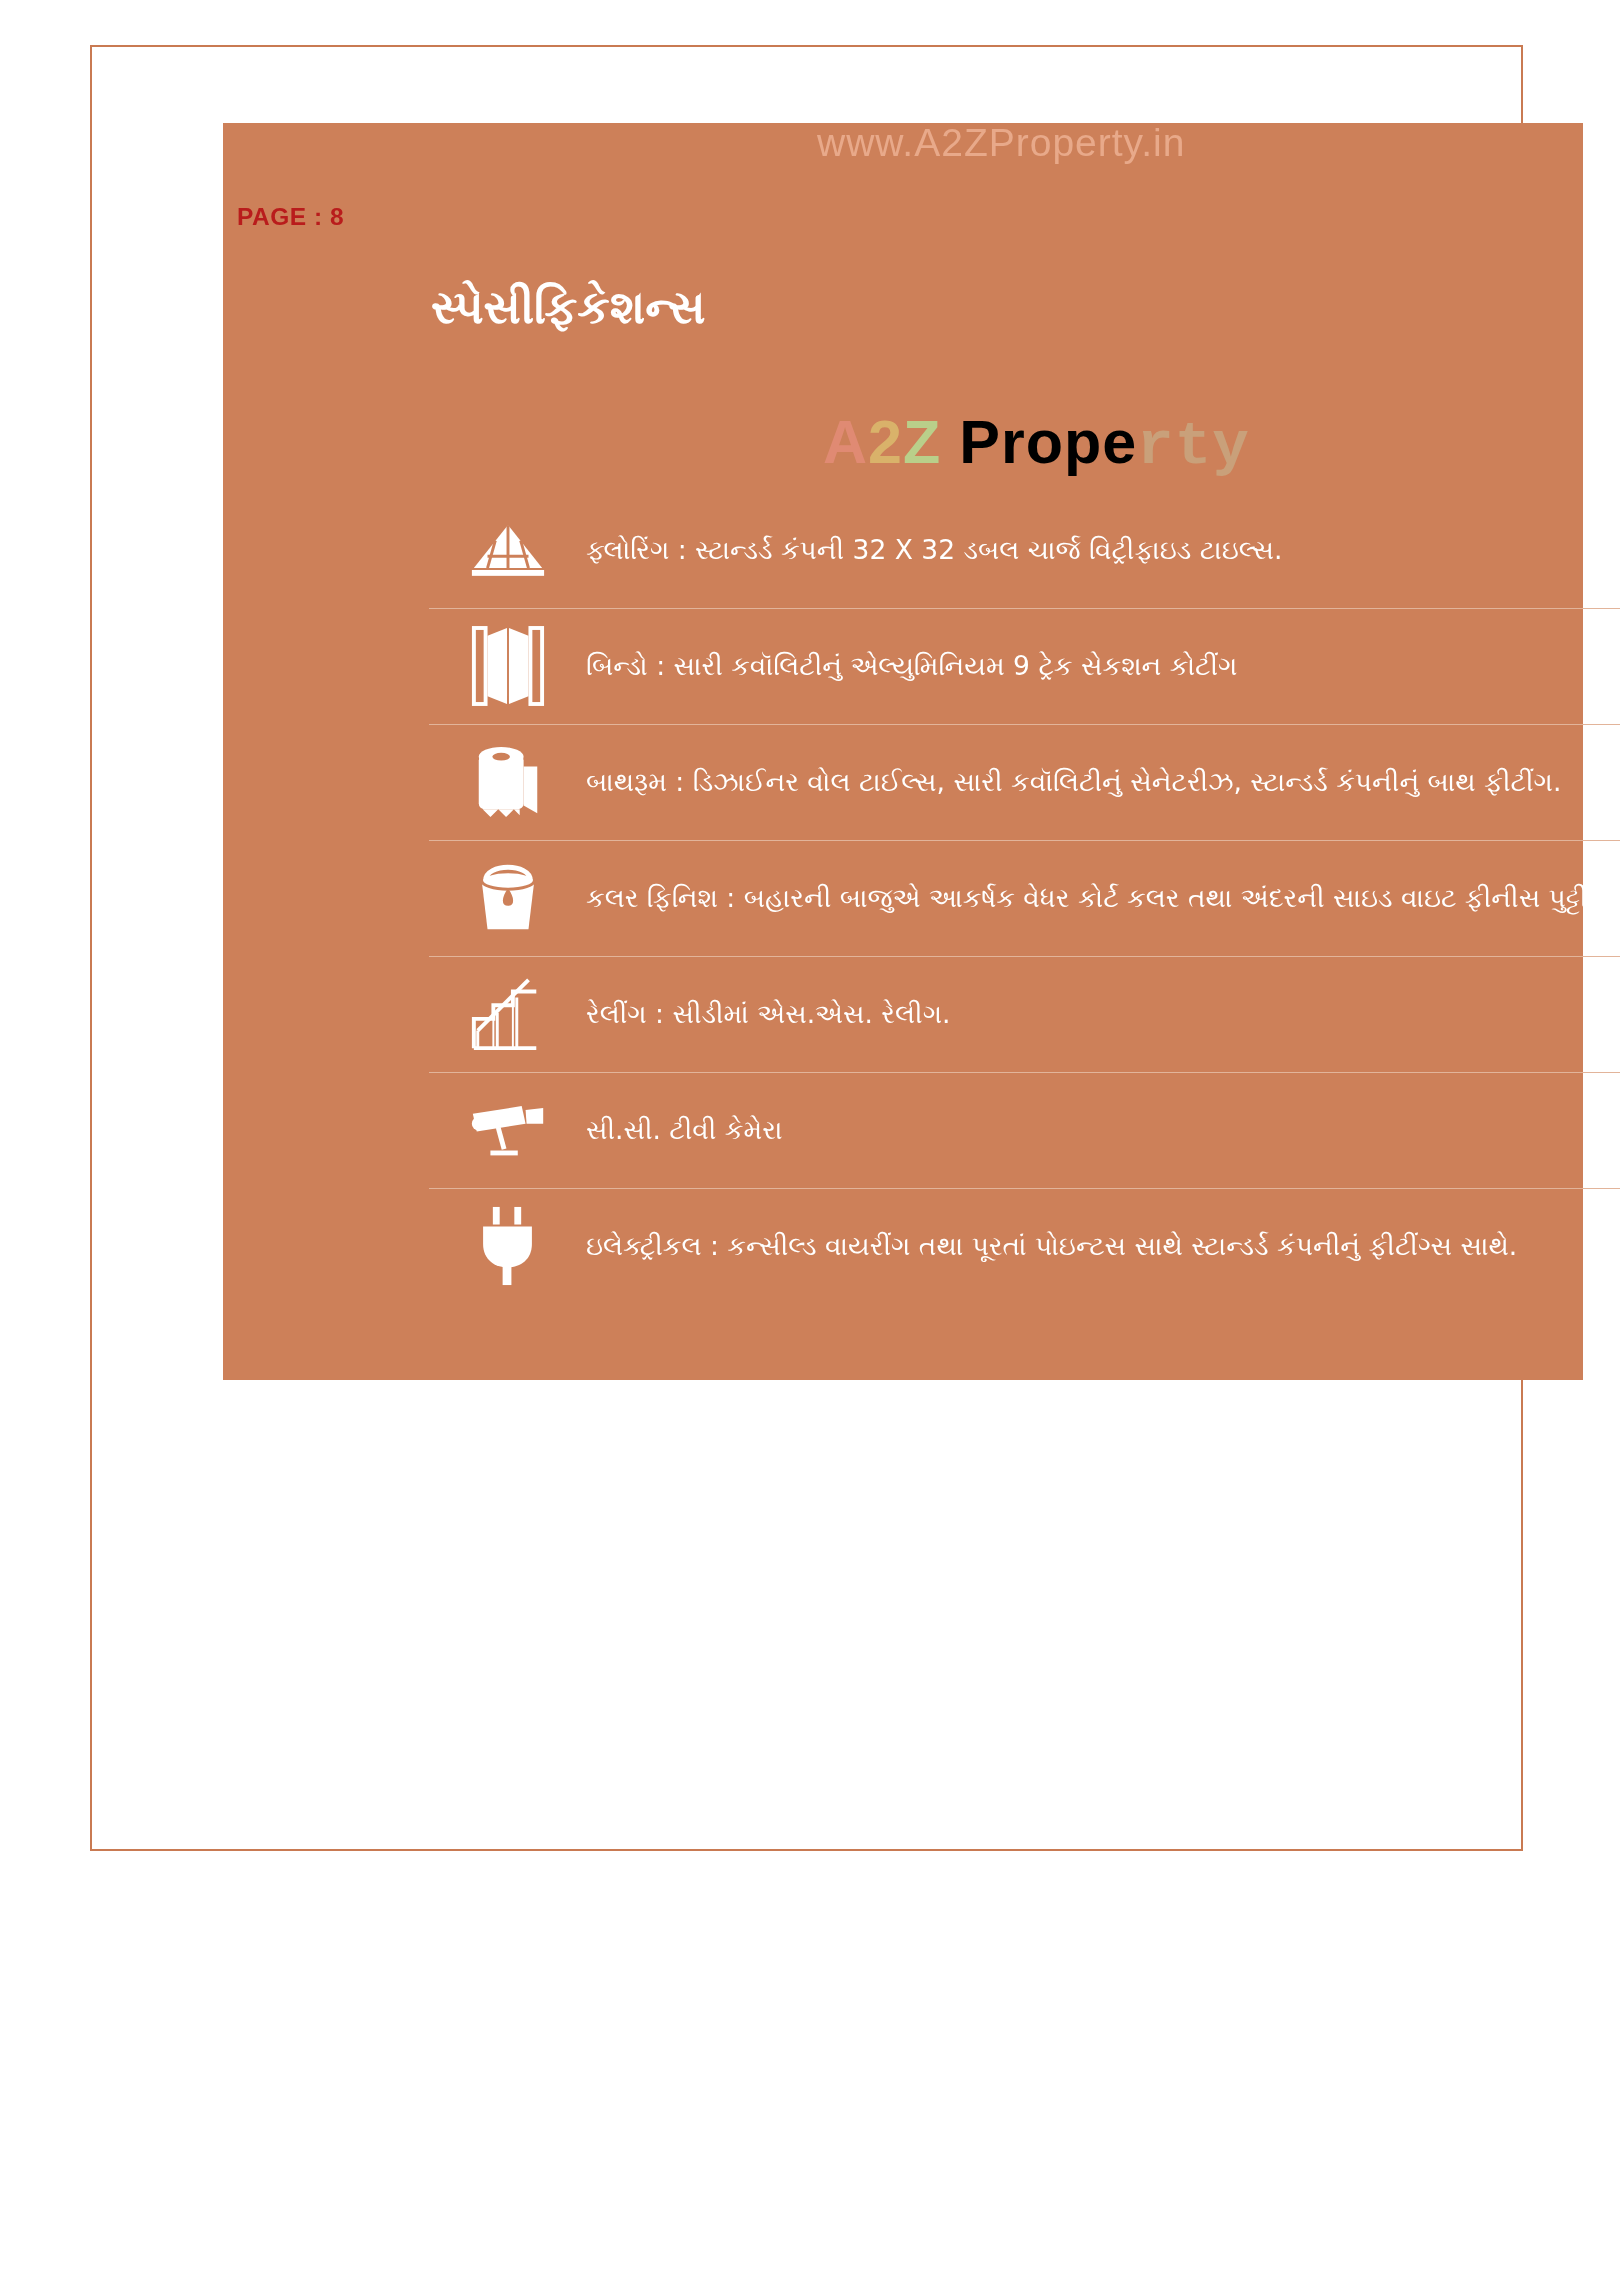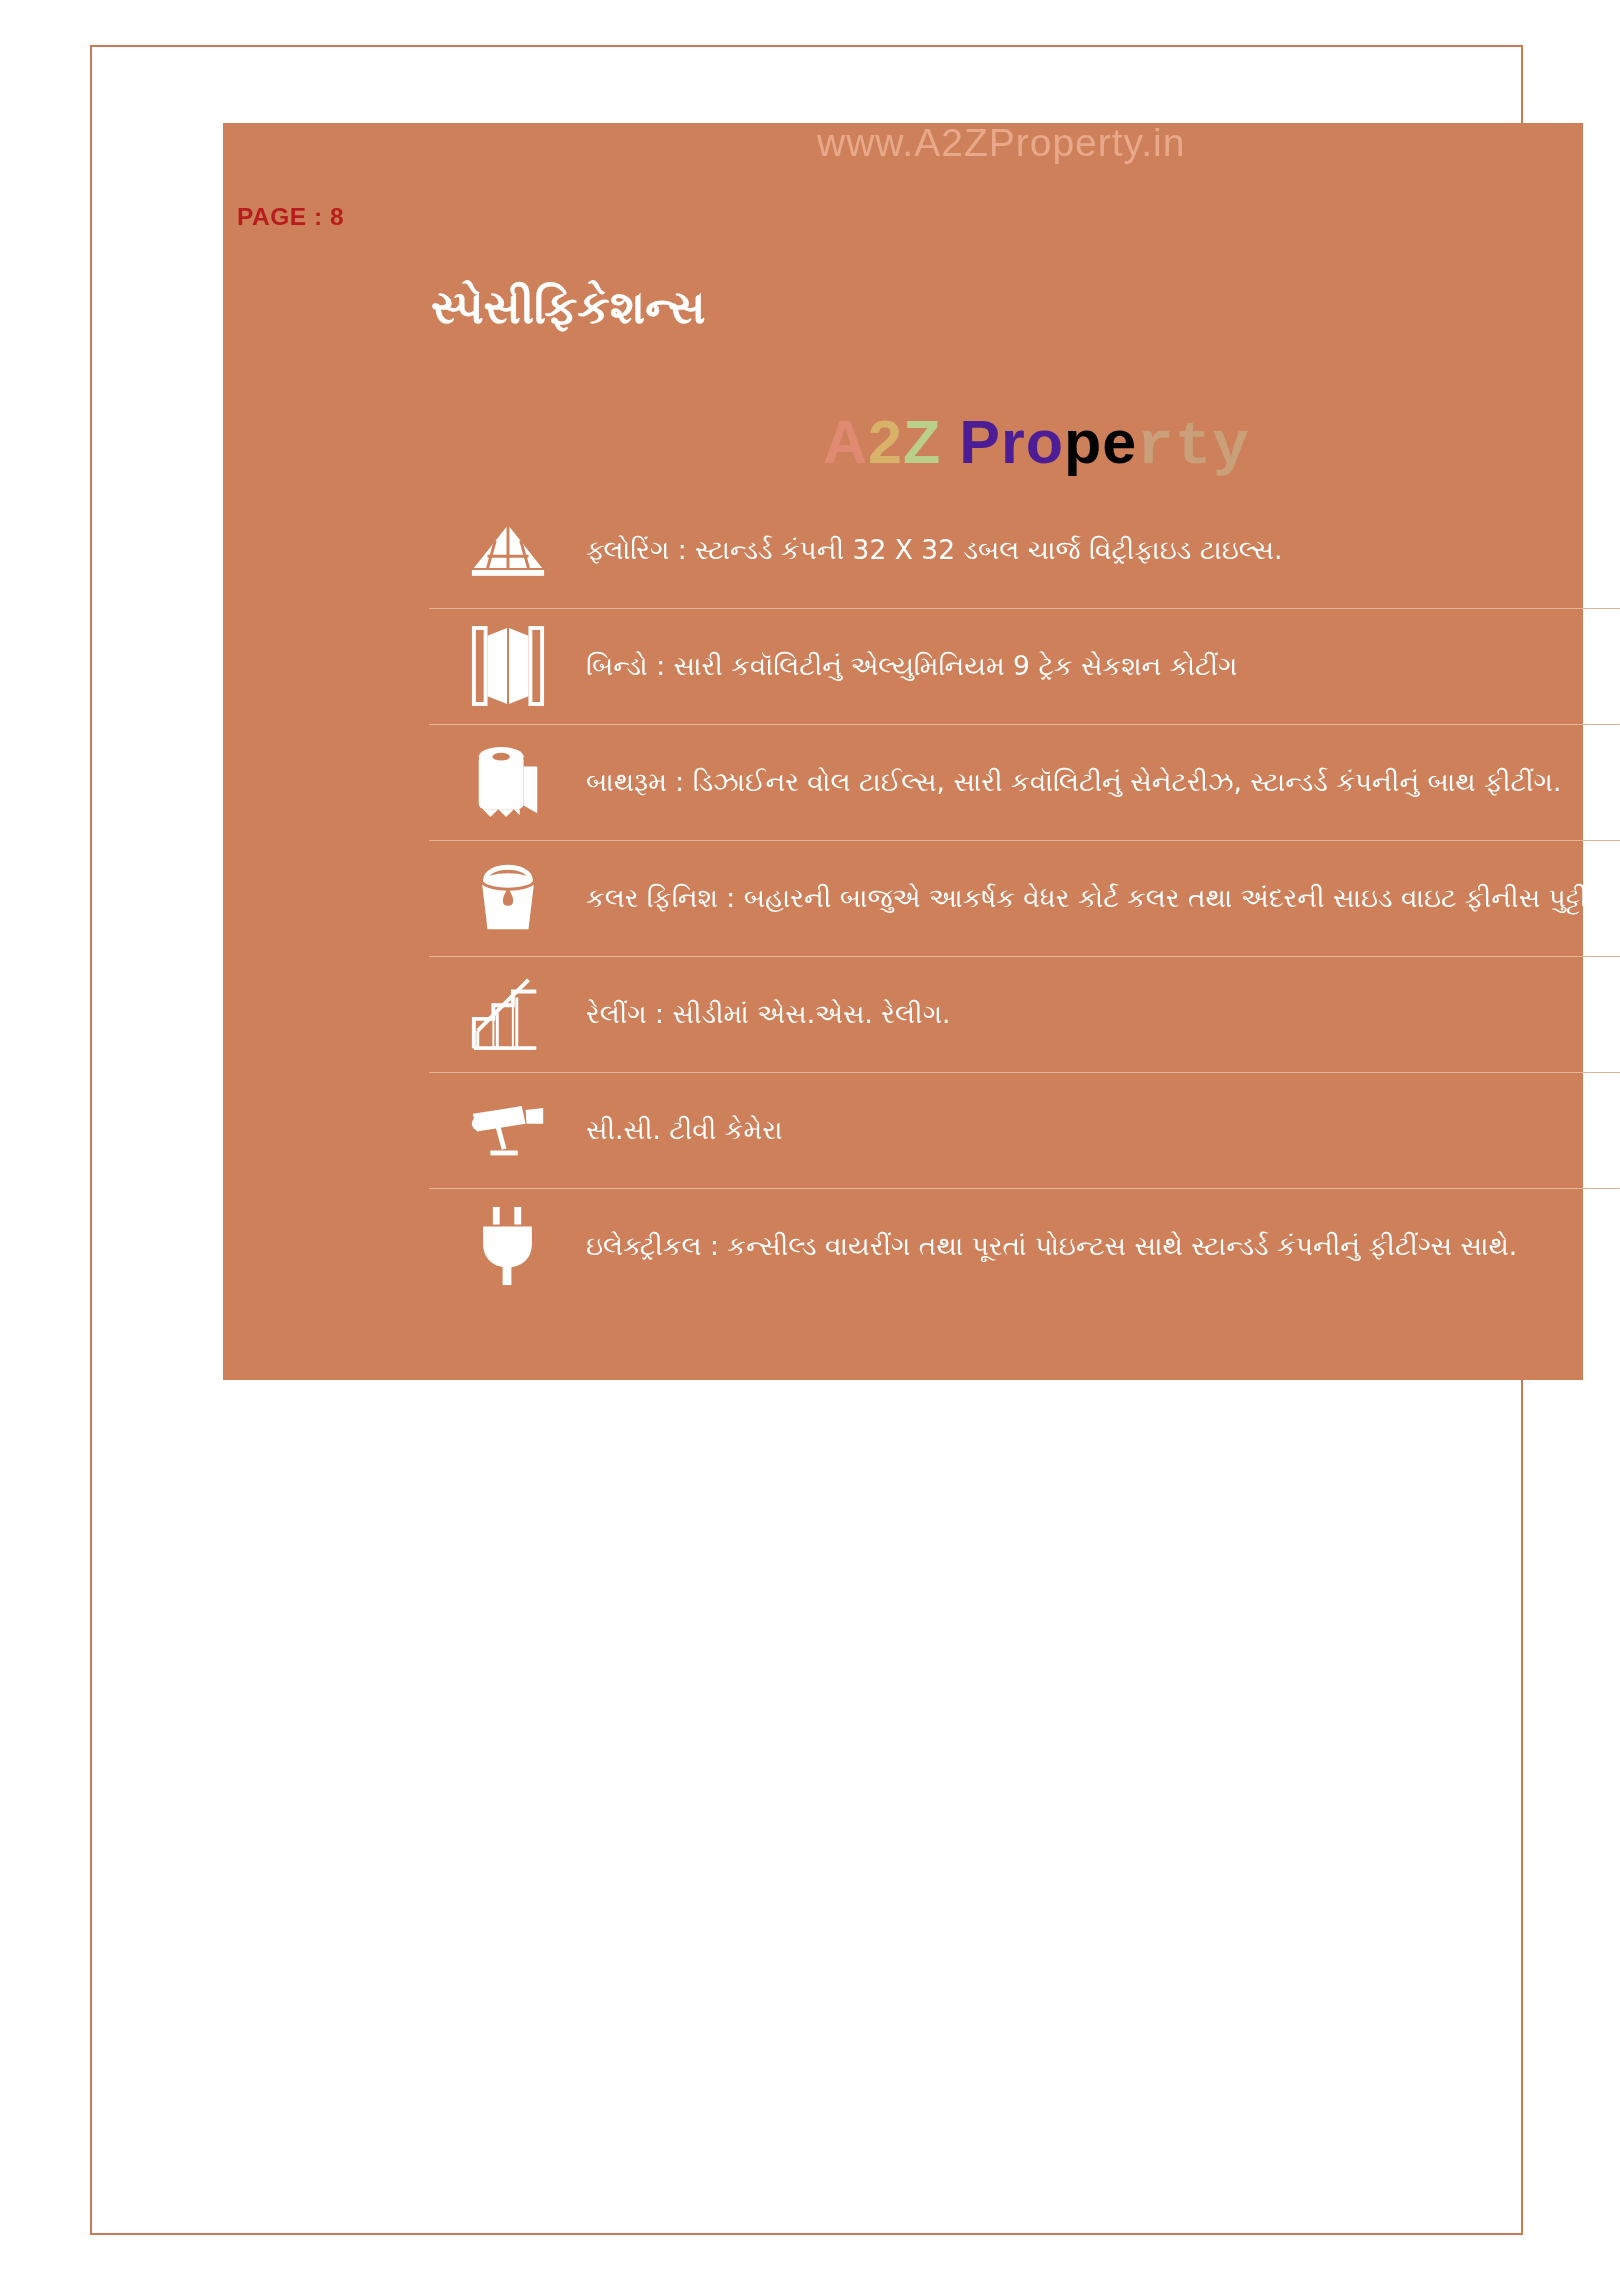--- a/index.html
+++ b/index.html
@@ -12,21 +12,21 @@
     height: 2292px;
     font-family: "DejaVu Sans", "Liberation Sans", sans-serif;
     position: relative;
     overflow: hidden;
   }
   .page-frame {
     position: absolute;
     left: 90px;
     top: 45px;
     width: 1433px;
-    height: 2190px;
+    height: 1806px;
     border: 2.9px solid #c97a52;
     background: #ffffff;
     box-sizing: border-box;
   }
   .spec-panel {
     position: absolute;
     left: 131px;
     top: 76px;
     width: 1360px;
     height: 1257px;
@@ -74,21 +74,21 @@
     font-size: 61px;
     font-weight: bold;
     letter-spacing: 1px;
     z-index: 4;
     font-family: "Liberation Sans", sans-serif;
     white-space: nowrap;
   }
   .brand-watermark .c1 { color: #e08a73; }
   .brand-watermark .c2 { color: #d9b26a; }
   .brand-watermark .c3 { color: #b9cf8a; }
-  .brand-watermark .c4 { color: #4c1d95; }
+  .brand-watermark .c4 { color: #000000; }
   .brand-watermark .c5 { color: #000000; }
   .brand-watermark .c6 { color: #c9a07a; font-family: Liberation Mono, monospace; }
 
   .spec-list {
     position: absolute;
     left: 206px;
     top: 370px;
     width: 1210px;
     z-index: 6;
   }

